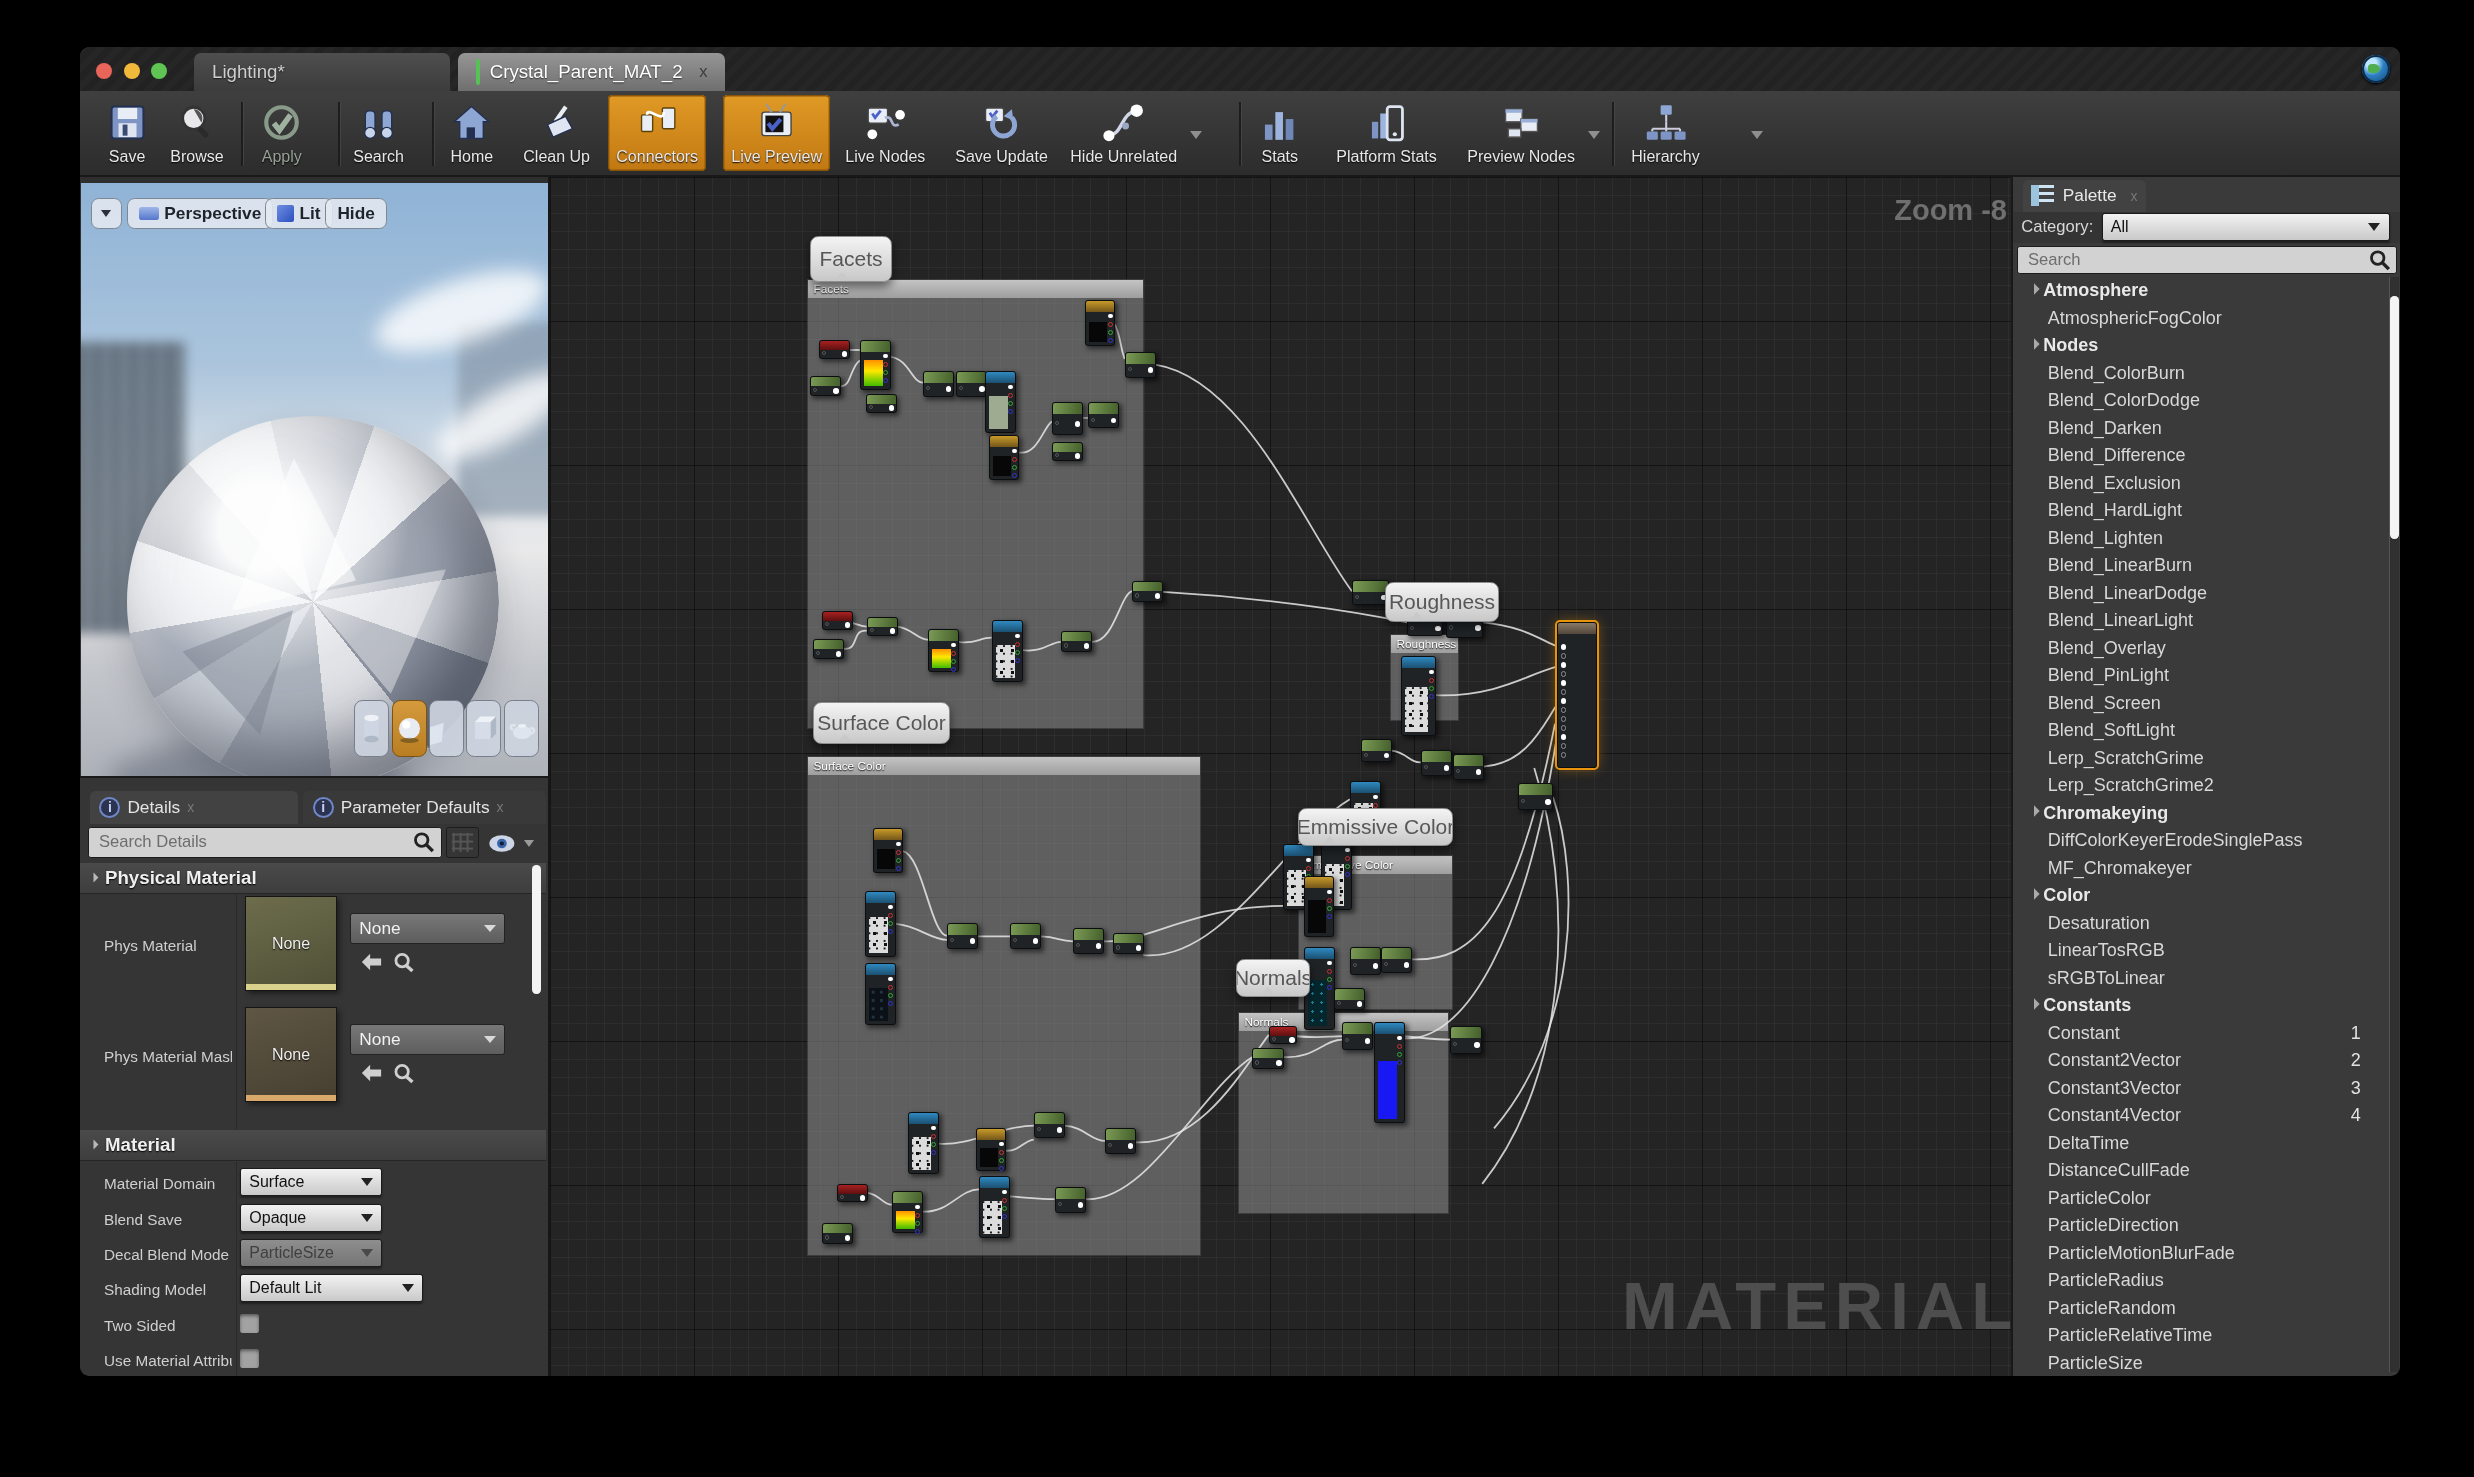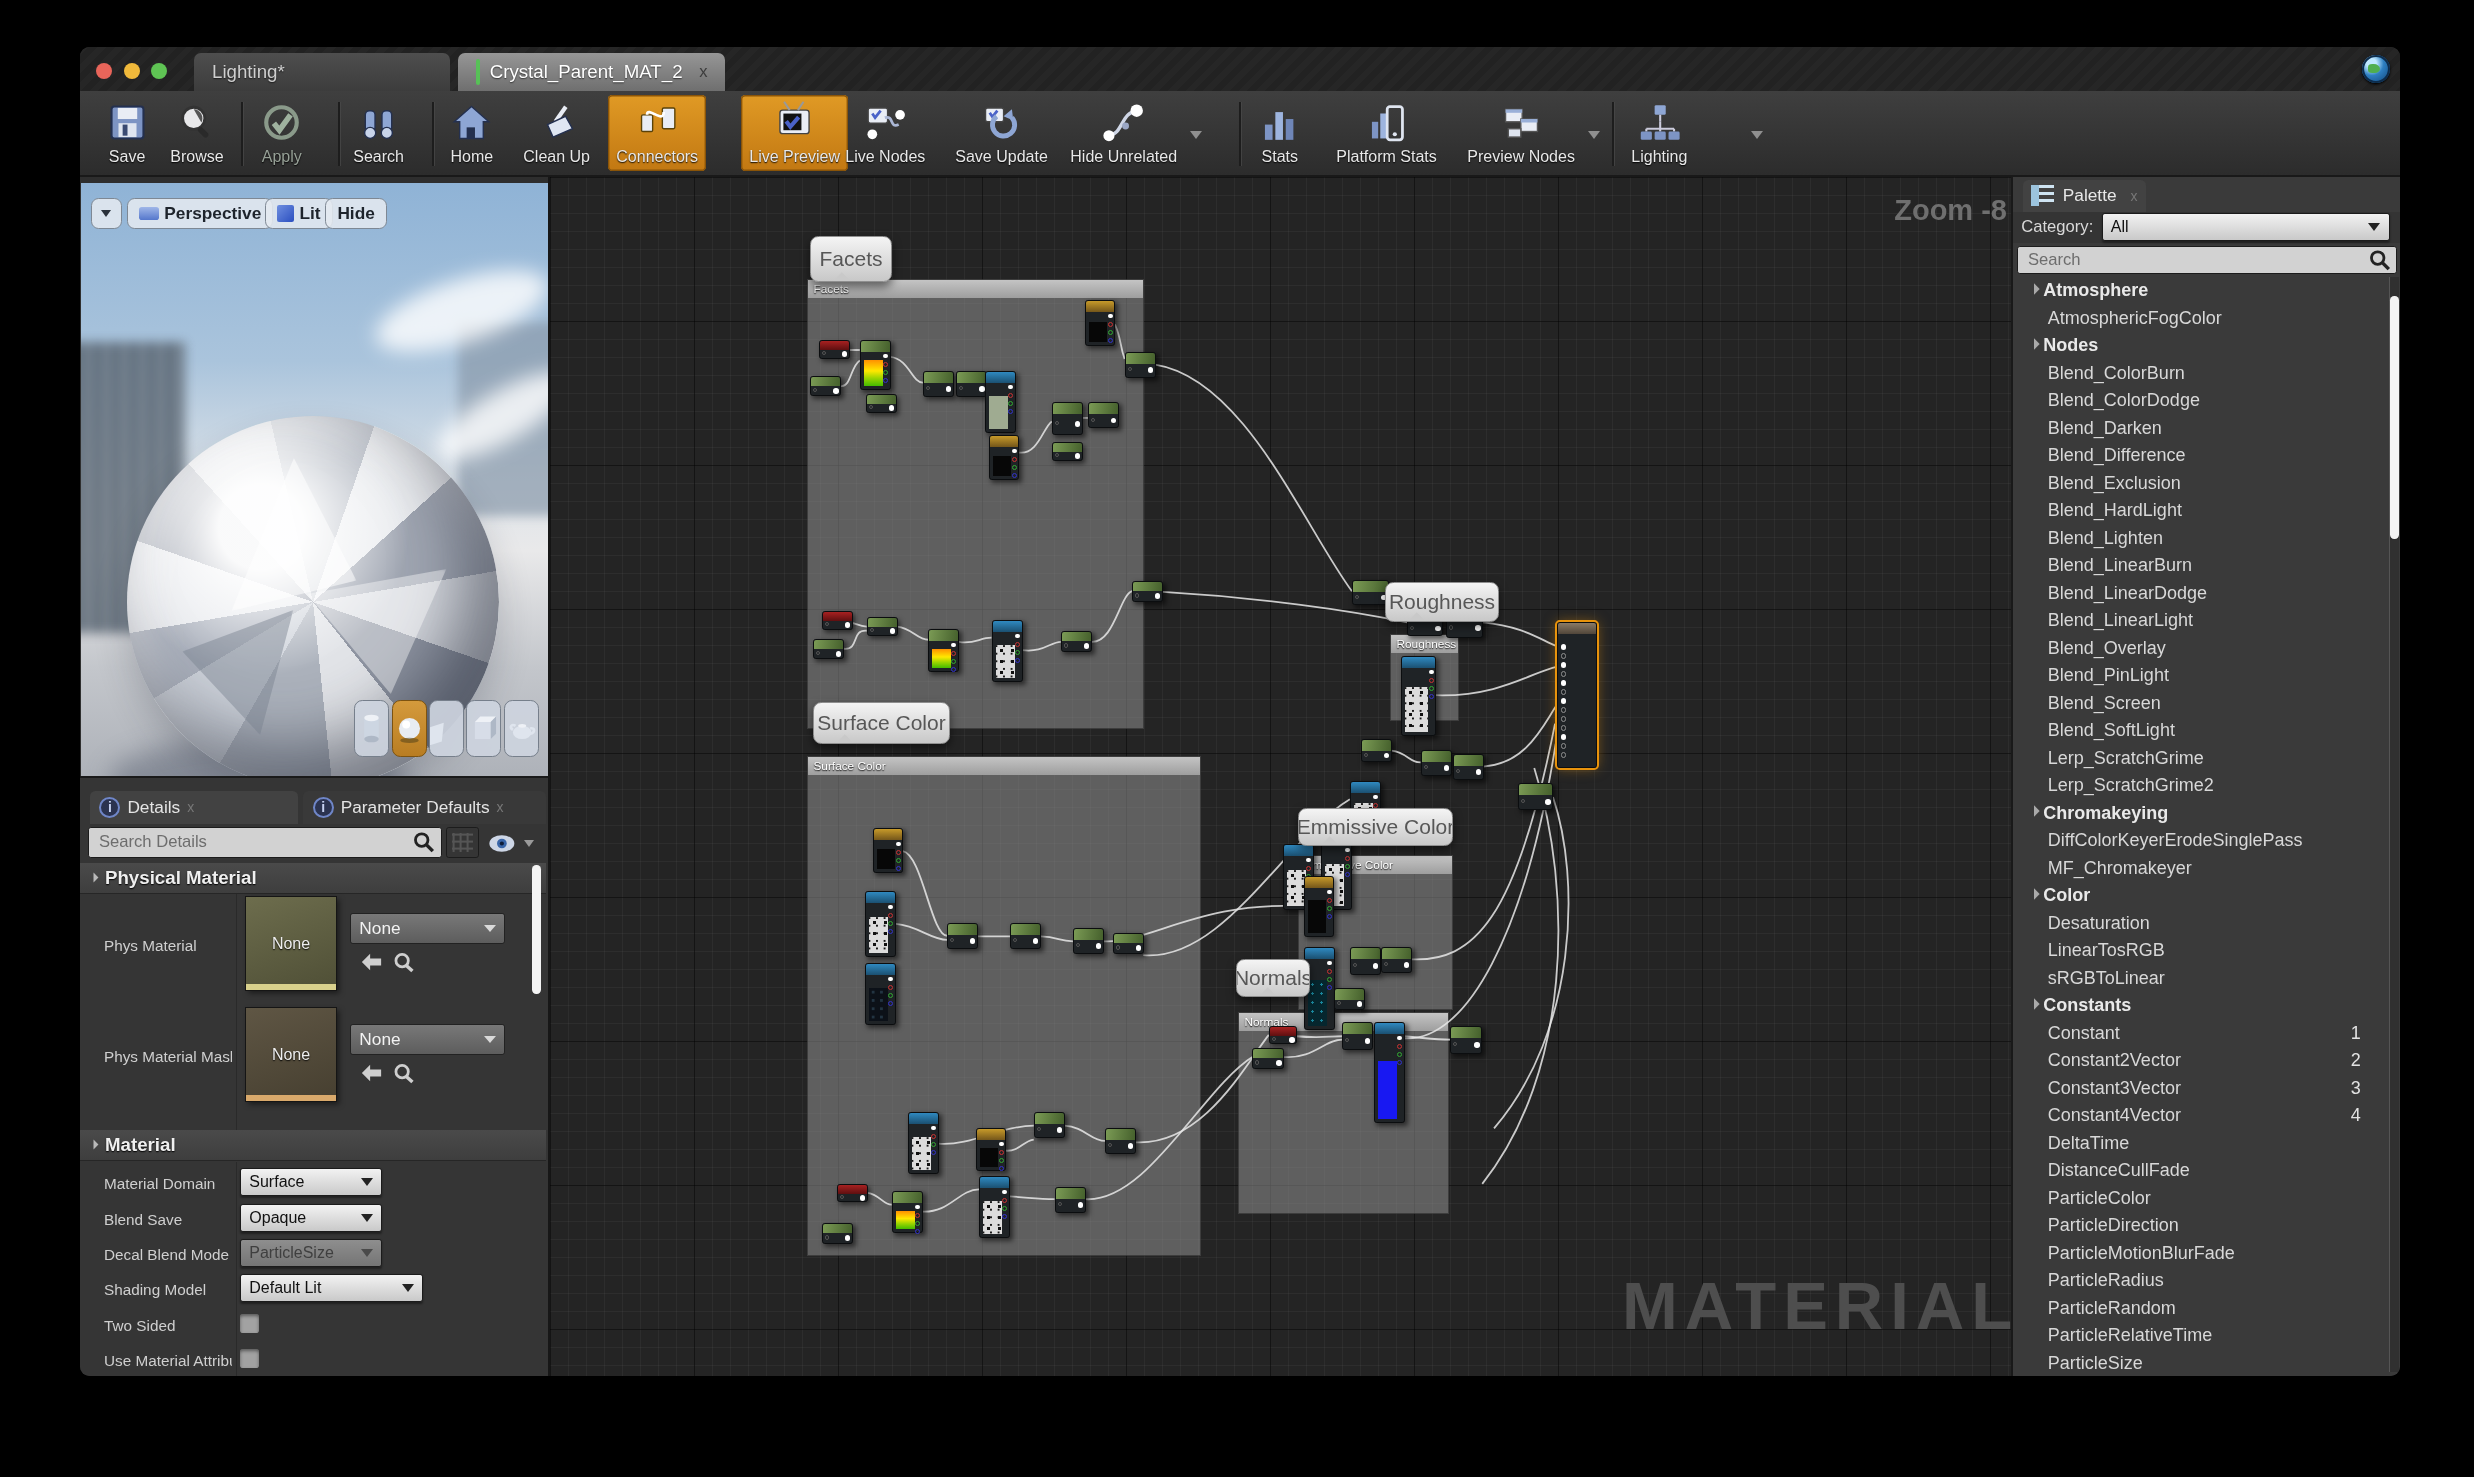--- a/index.html
+++ b/index.html
@@ -190,21 +190,21 @@
           <span class="tl">Clean Up</span>
         </div>
         <div class="tbtn active" style="left: 528px;">
           <svg class="ic" viewBox="0 0 62 62">
             <rect x="8" y="20" width="16" height="24" rx="2" fill="#e9edf5" stroke="#5a4208" stroke-width="2"></rect>
             <rect x="38" y="10" width="18" height="30" rx="2" fill="#e9edf5" stroke="#5a4208" stroke-width="2"></rect>
             <path d="M16 20 C16 6 40 34 40 16" fill="none" stroke="#fff" stroke-width="4"></path>
           </svg>
           <span class="tl">Connectors</span>
         </div>
-        <div class="tbtn active" style="left: 661px; justify-content: space-between;">
+        <div class="tbtn active" style="left: 643px;">
           <svg class="ic" viewBox="0 0 62 62">
             <rect x="10" y="16" width="42" height="34" rx="4" fill="#e9edf5" stroke="#444" stroke-width="2"></rect>
             <rect x="15" y="21" width="26" height="24" fill="#111"></rect>
             <path d="M19 32 l6 8 l12 -14" stroke="#4a62c8" stroke-width="6" fill="none"></path>
             <line x1="24" y1="16" x2="16" y2="4" stroke="#999" stroke-width="3"></line>
             <line x1="36" y1="16" x2="44" y2="4" stroke="#999" stroke-width="3"></line>
           </svg>
           <span class="tl">Live Preview</span>
         </div>
         <div class="tbtn" style="left: 757px;">
@@ -270,21 +270,21 @@
             <line x1="32" y1="20" x2="32" y2="30" stroke="#ccd" stroke-width="3"></line>
             <line x1="12" y1="40" x2="52" y2="40" stroke="#ccd" stroke-width="3"></line>
             <line x1="12" y1="30" x2="52" y2="30" stroke="#ccd" stroke-width="0"></line>
             <line x1="12" y1="40" x2="12" y2="44" stroke="#ccd" stroke-width="3"></line>
             <line x1="32" y1="30" x2="32" y2="44" stroke="#ccd" stroke-width="3"></line>
             <line x1="52" y1="40" x2="52" y2="44" stroke="#ccd" stroke-width="3"></line>
             <rect x="4" y="44" width="16" height="12" rx="2" fill="#7d94c4"></rect>
             <rect x="24" y="44" width="16" height="12" rx="2" fill="#7d94c4"></rect>
             <rect x="44" y="44" width="16" height="12" rx="2" fill="#7d94c4"></rect>
           </svg>
-          <span class="tl">Lighting</span>
+          <span class="tl">Hierarchy</span>
         </div>
         <div class="tdrop" style="left: 1671px;"></div>
         <div class="tsep" style="left: 161px;"></div>
         <div class="tsep" style="left: 258px;"></div>
         <div class="tsep" style="left: 352px;"></div>
         <div class="tsep" style="left: 1159px;"></div>
         <div class="tsep" style="left: 1532px;"></div>
       </div>
 
     <div class="viewport">

